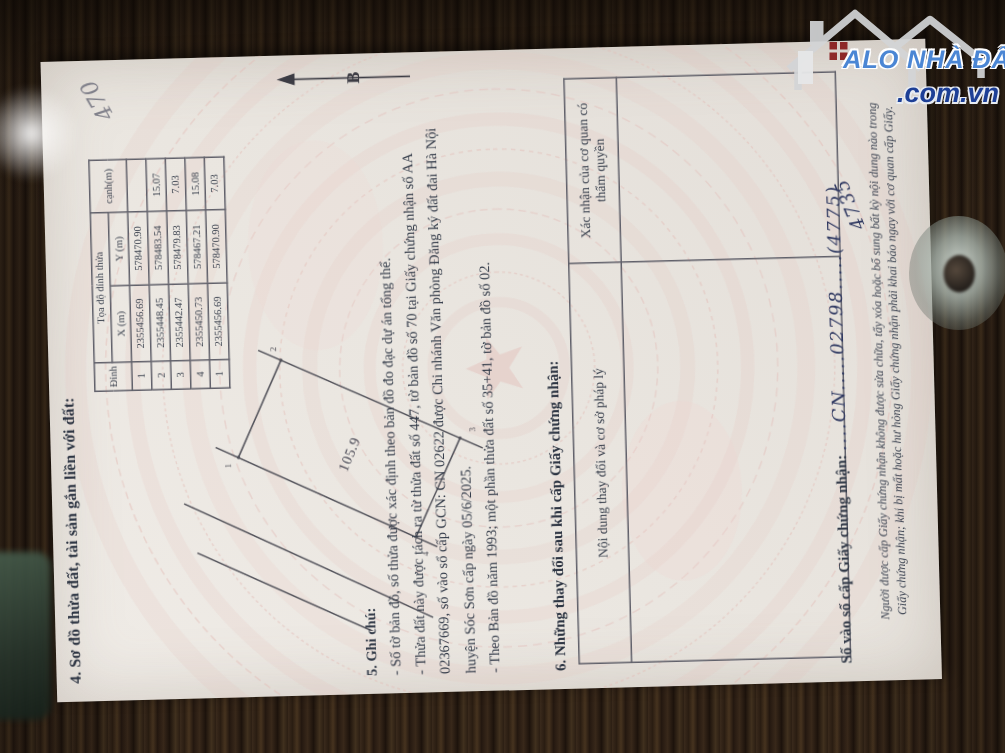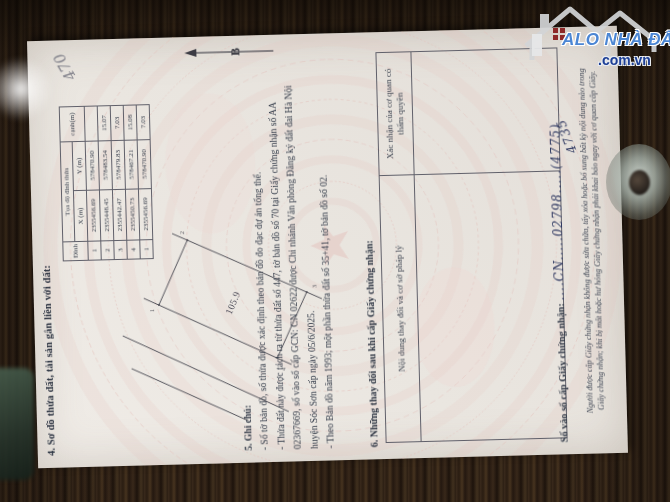--- a/index.html
+++ b/index.html
@@ -54,21 +54,21 @@
     background:radial-gradient(ellipse at 50% 45%, rgba(218,228,221,.92) 0%, rgba(172,184,176,.78) 35%, rgba(122,132,124,.5) 62%, rgba(70,75,68,.28) 82%, rgba(0,0,0,0) 96%);}
   .knob-core{position:absolute;left:23px;top:26px;width:21px;height:25px;border-radius:50%;
     background:radial-gradient(circle at 40% 40%, #55483c, #241f1b 70%);filter:blur(1px);}
   .reflect{position:absolute;left:-10px;top:56px;width:62px;height:66px;border-radius:50%;
     background:radial-gradient(circle, rgba(255,255,255,.95), rgba(255,255,255,0) 70%);filter:blur(3px);}
   
   .logo{position:absolute;left:520px;top:0;width:150px;height:82px;font-family:"Liberation Sans",sans-serif;}
   .logo-main{position:absolute;left:42px;top:30px;font-size:17px;font-weight:bold;font-style:italic;
     letter-spacing:.5px;color:#4b86d4;white-space:nowrap;
     text-shadow:-1px -1px 0 #fff,1px -1px 0 #fff,-1px 1px 0 #fff,1px 1px 0 #fff;}
-  .logo-dom{position:absolute;left:78px;top:52px;font-size:14px;font-weight:bold;
+  .logo-dom{position:absolute;left:78px;top:52px;font-size:18px;font-weight:bold;font-style:italic;
     color:#1d3f96;text-shadow:-1px -1px 0 #e8ecf2,1px -1px 0 #e8ecf2,-1px 1px 0 #e8ecf2,1px 1px 0 #e8ecf2;}
 </style>
 </head>
 <body>
 
 <div class="stage">
 
   <div class="green-glass"></div>
 
   <div class="paper">

